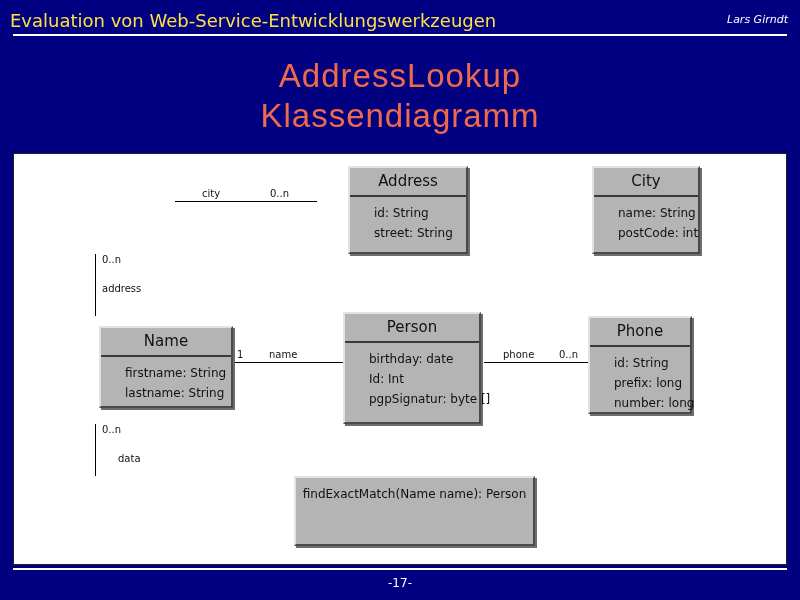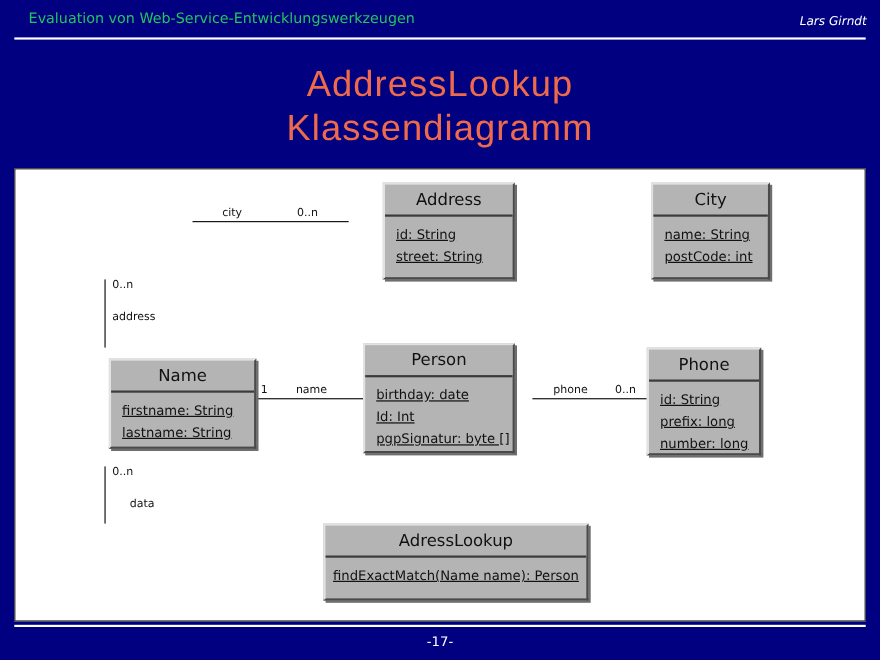--- a/index.html
+++ b/index.html
@@ -16,23 +16,23 @@
   }
 
   
   #slide-header {
     position: absolute;
     left: 0; top: 0;
     width: 800px; height: 42px;
   }
   #header-title-left {
     position: absolute;
-    left: 26px; top: 10px;
-    color: #22c55e;
-    font-size: 13px;
+    left: 10px; top: 10px;
+    color: #fde047;
+    font-size: 18px;
     font-family: "DejaVu Sans", sans-serif;
     letter-spacing: 0px;
     white-space: nowrap;
   }
   #header-author-right {
     position: absolute;
     right: 12px; top: 13px;
     color: #ffffff;
     font-size: 11px;
     font-family: "DejaVu Sans", sans-serif;
@@ -90,22 +90,21 @@
   .uml-name {
     text-align: center;
     font-size: 15px;
     color: #111111;
     padding: 4px 0 5px 0;
     border-bottom: 2px solid #3a3a3a;
     font-family: "DejaVu Sans", sans-serif;
     background: #b4b4b4;
   }
   .uml-members {
-    padding: 6px 0 6px 10px;
-    text-decoration: underline;
+    padding: 6px 0 6px 24px;
   }
   .uml-members .member {
     font-size: 12px;
     color: #111111;
     line-height: 20px;
     white-space: nowrap;
     font-family: "DejaVu Sans", sans-serif;
   }
   .uml-members.center-member {
     padding-left: 0;
@@ -206,40 +205,39 @@
     </div>
 
     <div class="uml-class" style="left:85px; top:172px; width:134px; height:82px;">
       <div class="uml-name">Name</div>
       <div class="uml-members">
         <div class="member">firstname: String</div>
         <div class="member">lastname: String</div>
       </div>
     </div>
 
-    <div class="uml-class" style="left:316px; top:158px; width:138px; height:100px;">
+    <div class="uml-class" style="left:329px; top:158px; width:138px; height:112px;">
       <div class="uml-name">Person</div>
       <div class="uml-members">
         <div class="member">birthday: date</div>
         <div class="member">Id: Int</div>
         <div class="member">pgpSignatur: byte []</div>
       </div>
     </div>
 
     <div class="uml-class" style="left:574px; top:162px; width:104px; height:98px;">
       <div class="uml-name">Phone</div>
       <div class="uml-members">
         <div class="member">id: String</div>
         <div class="member">prefix: long</div>
         <div class="member">number: long</div>
       </div>
     </div>
 
     <div class="uml-class" style="left:280px; top:322px; width:241px; height:70px;">
-      <div class="uml-name">AdressLookup</div>
       <div class="uml-members center-member">
         <div class="member">findExactMatch(Name name): Person</div>
       </div>
     </div>
 
   </div>
 </div>
 
 <div id="slide-footer">
   <div id="footer-rule"></div>

